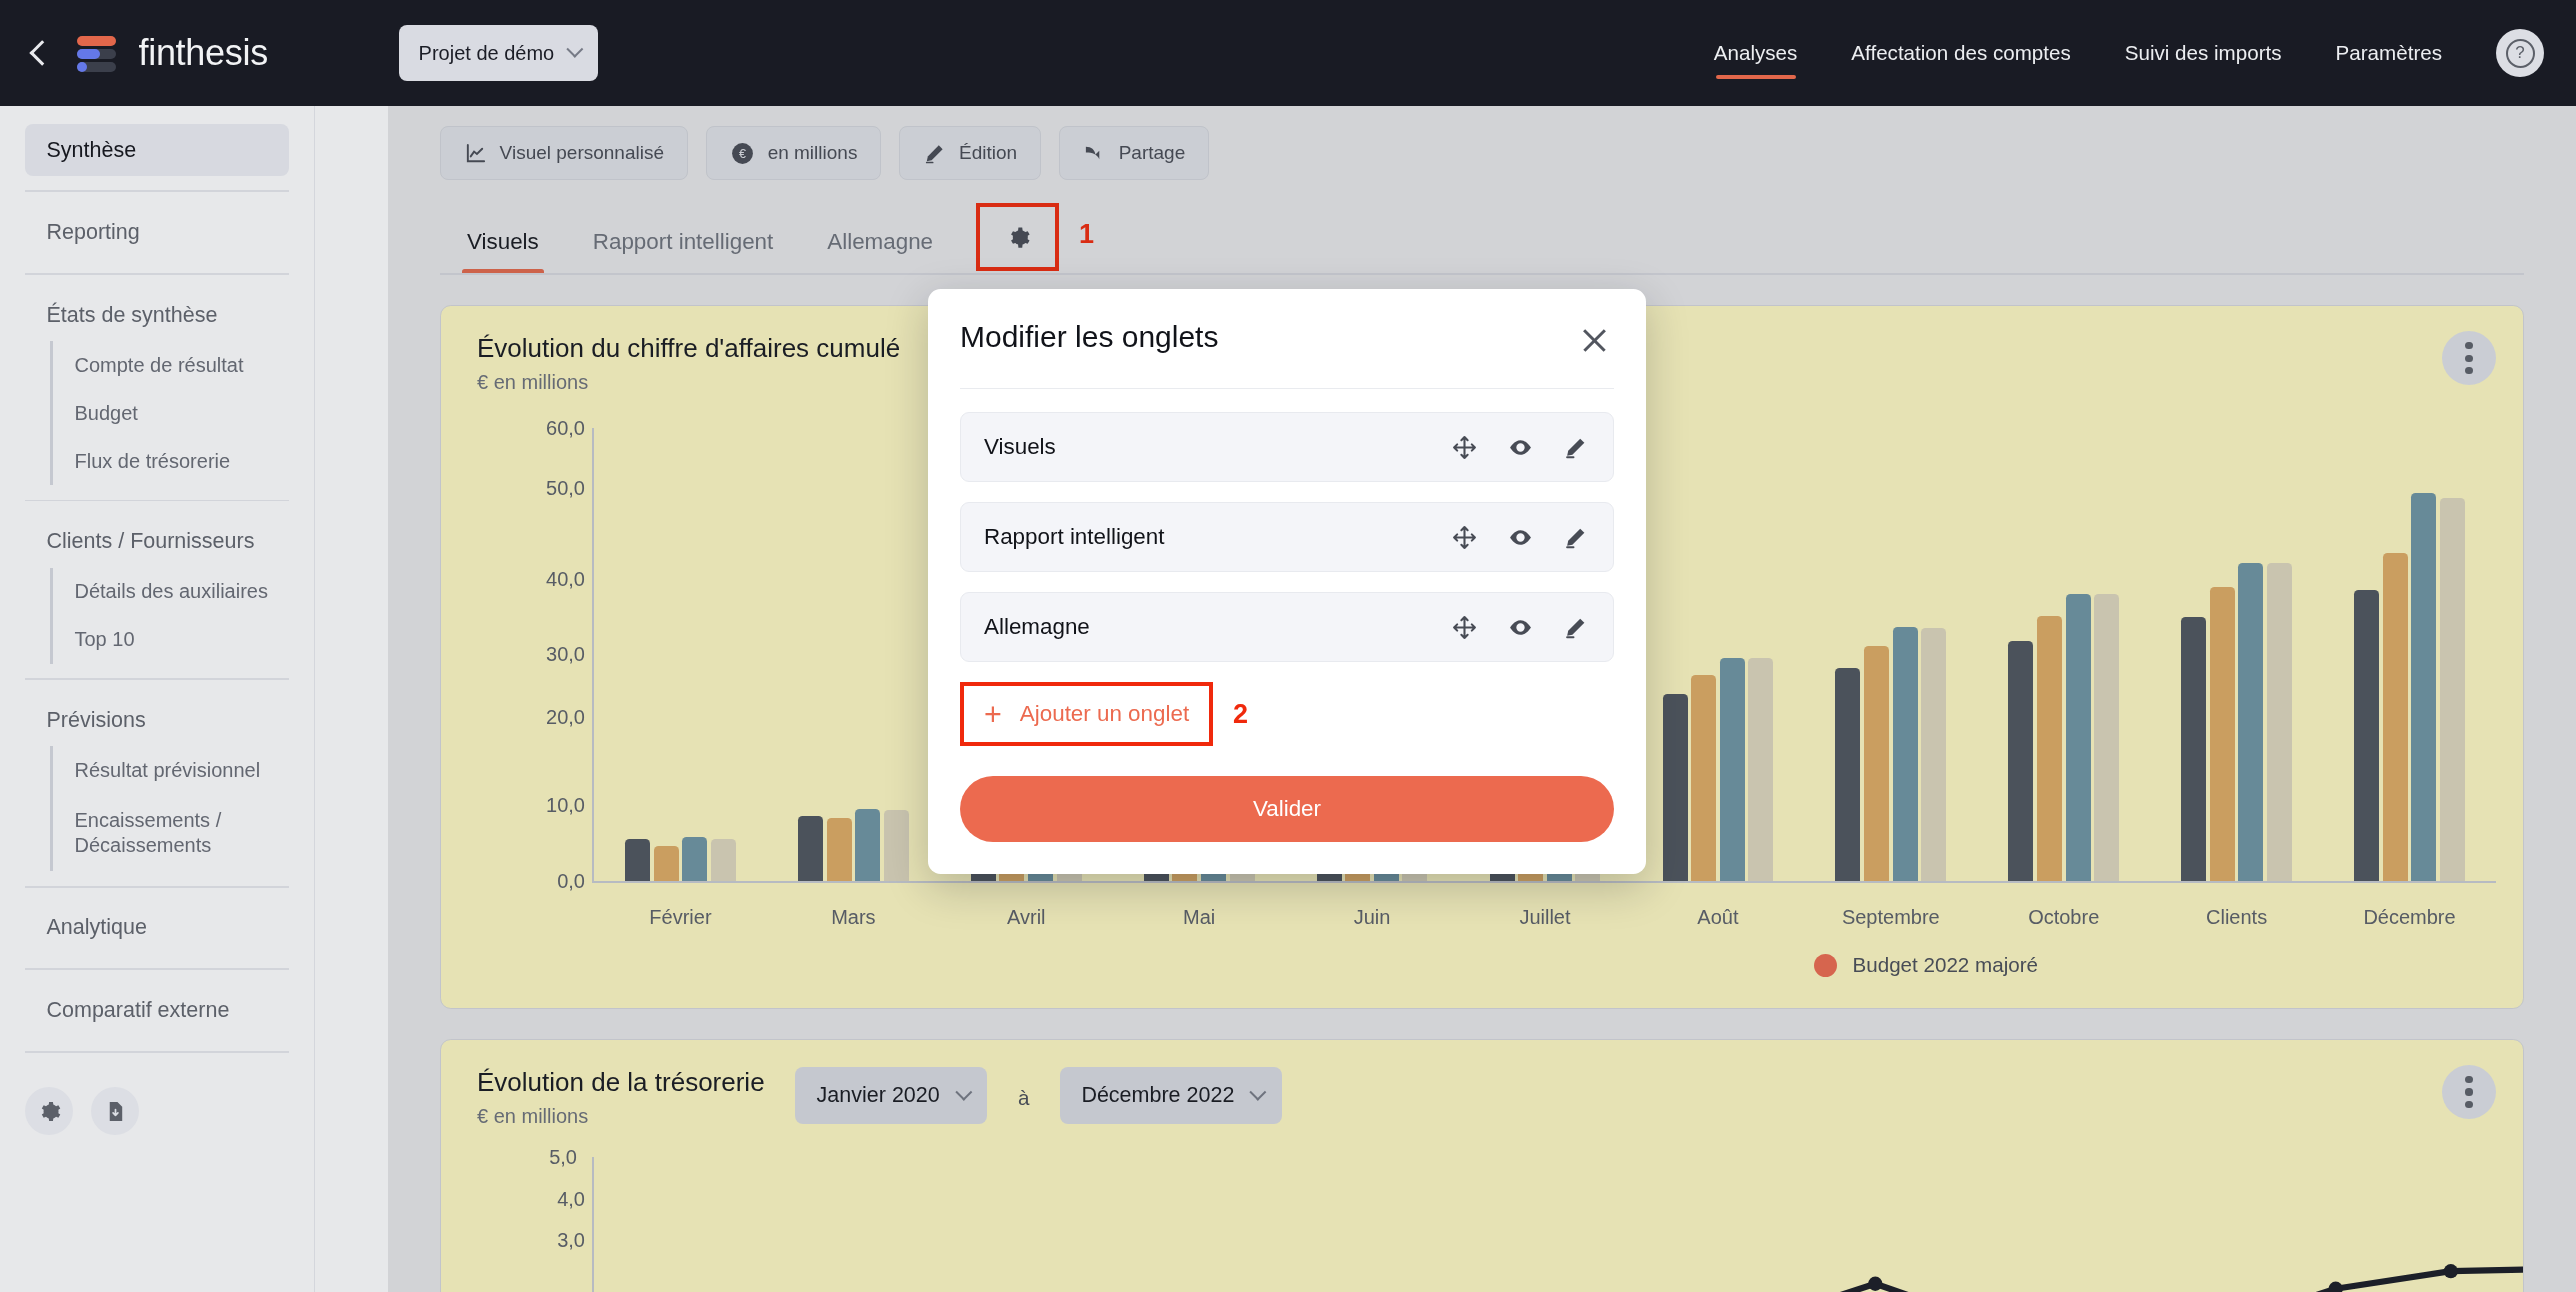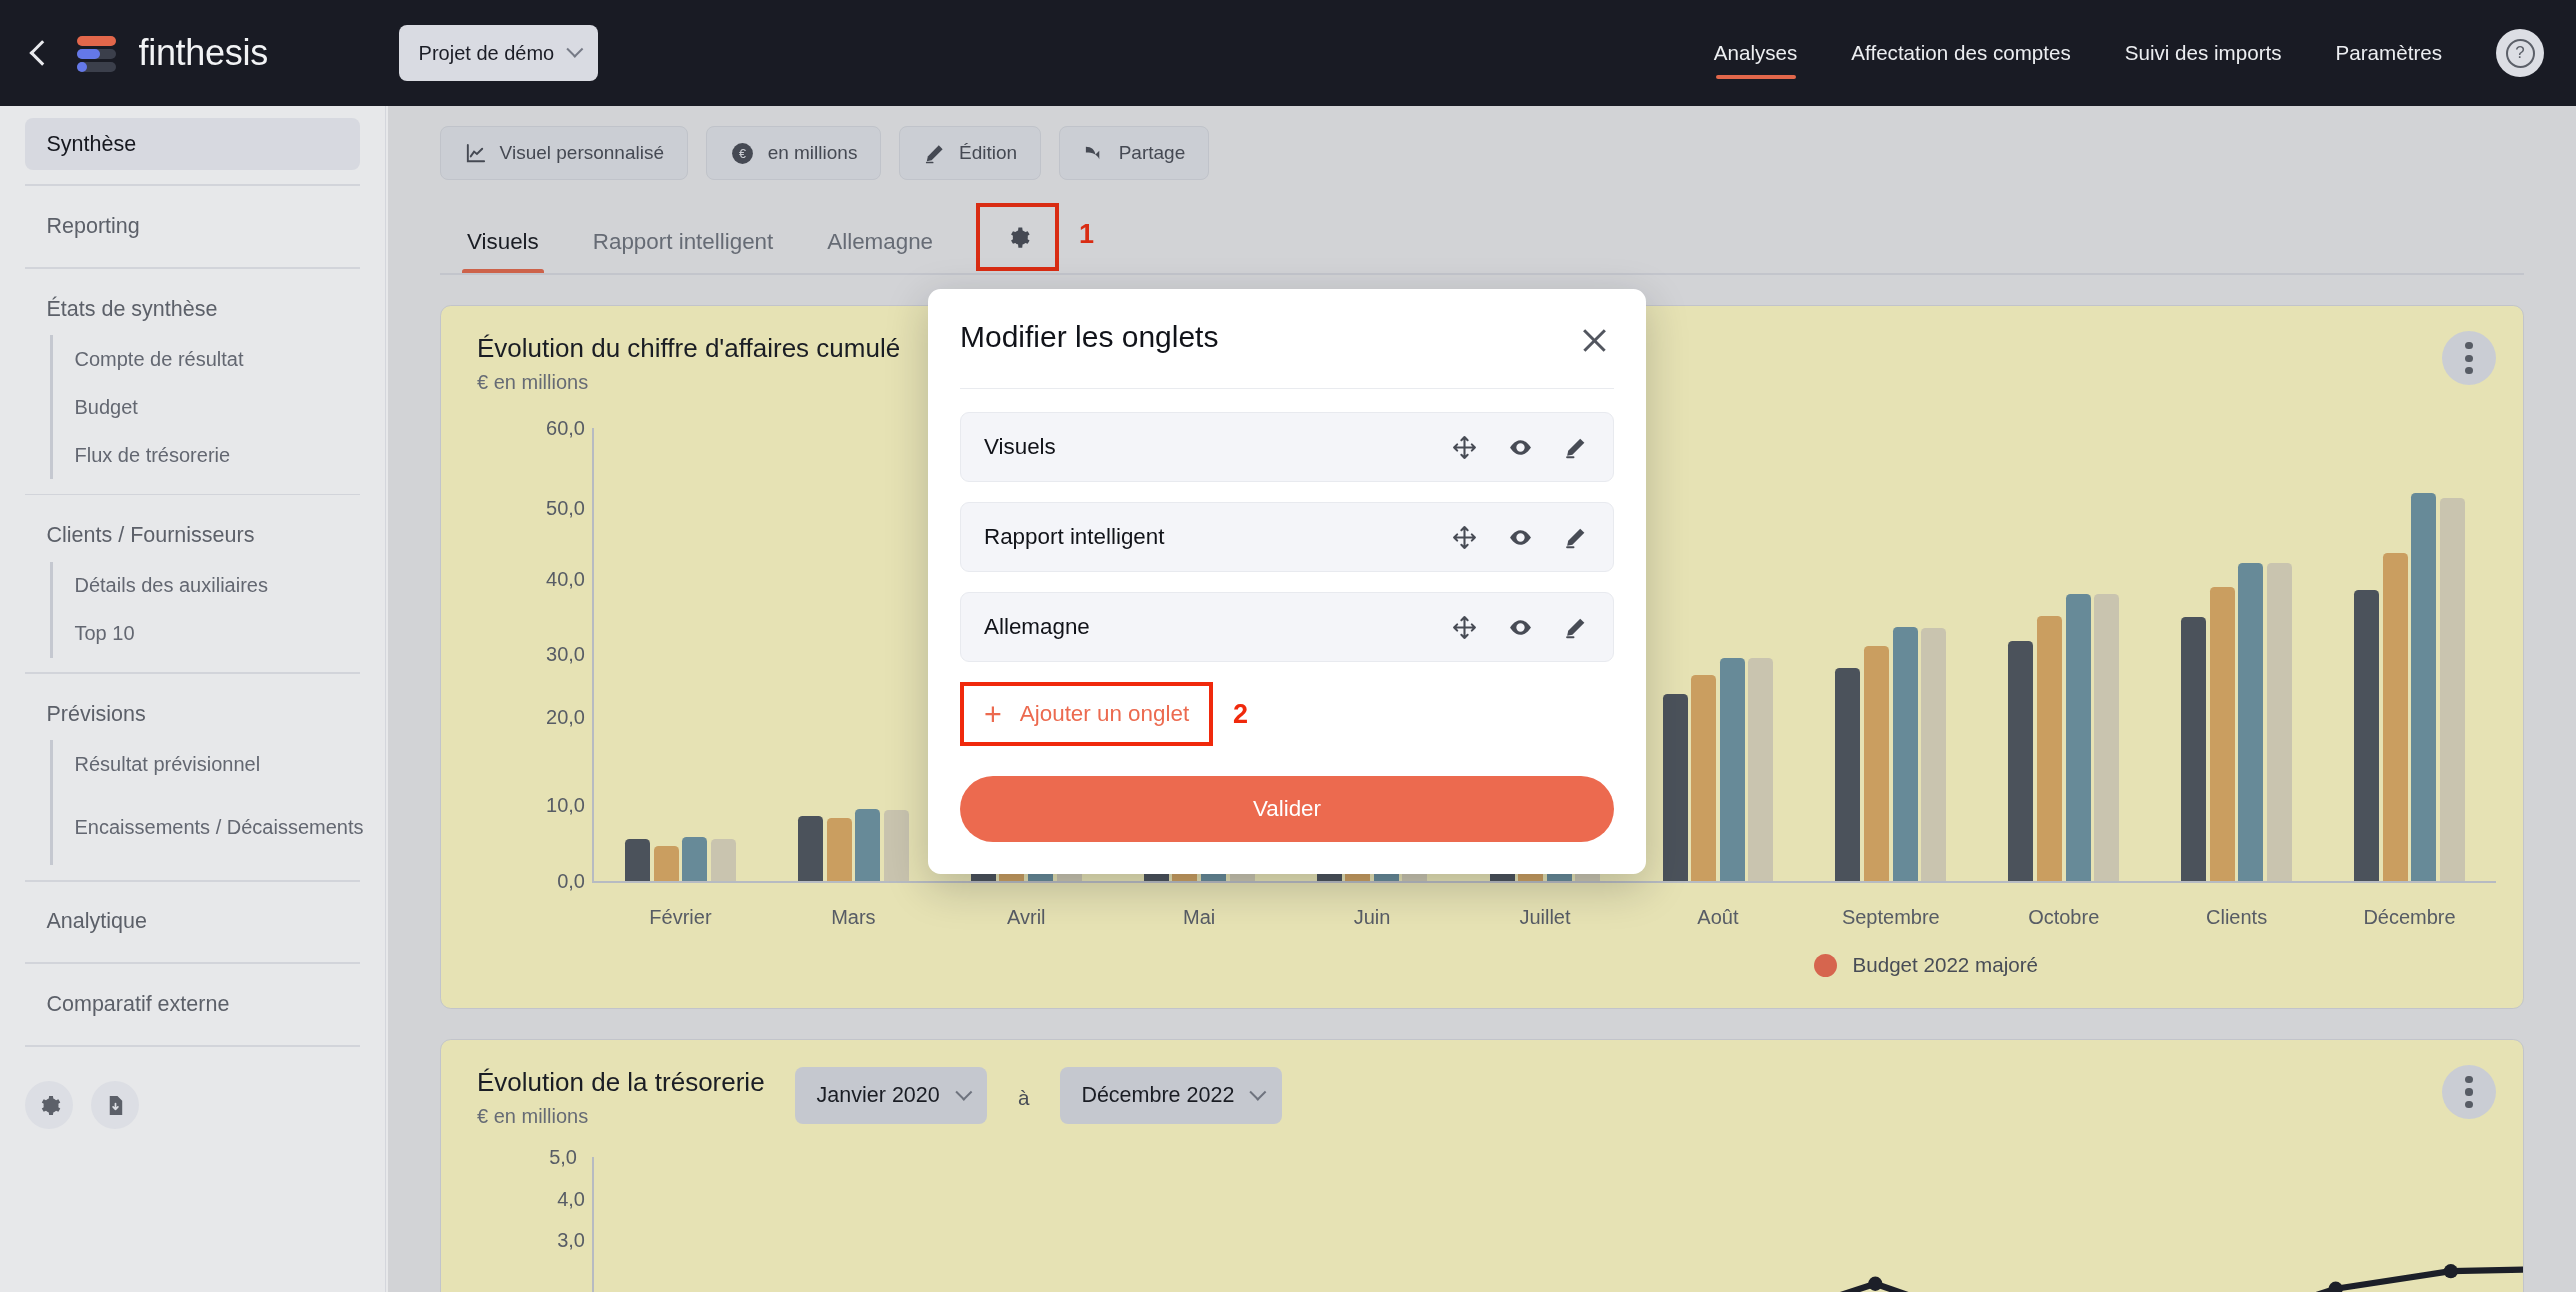--- a/index.html
+++ b/index.html
@@ -57,23 +57,23 @@
     width: 48px; height: 48px; border-radius: 50%; background: #dcdee4;
     display: flex; align-items: center; justify-content: center; cursor: pointer; flex: none;
   }
   .help-btn span {
     width: 29px; height: 29px; border-radius: 50%; border: 2.7px solid #5c6069;
     color: #5c6069; font-size: 17px; display: flex; align-items: center; justify-content: center;
   }
 
   
   .sidebar {
-    position: absolute; left: 0; top: 106px; width: 386px; height: 1187px;
+    position: absolute; left: 0; top: 106px; width: 315px; height: 1187px;
     background: #e7e8ea; border-right: 1.8px solid #d4d6dc;
-    padding: 12px 0 0 0; overflow: hidden;
+    padding: 18px 0 0 0; overflow: hidden;
   }
   .sb-row { padding: 0 25px; }
   .sb-item {
     height: 52px; display: flex; align-items: center;
     font-size: 21.5px; color: #5c6069; padding-left: 21.5px; border-radius: 8px; cursor: pointer;
   }
   .sb-item.active { background: #d7d9e0; color: #16181f; }
   .sb-sep { height: 1.8px; background: #d2d4da; margin: 14.4px 25px; }
   .sb-sub {
     height: 48px; display: flex; align-items: center;
@@ -355,21 +355,21 @@
       </div>
     </div>
 
     <div class="chart1-wrap">
       <div class="yaxis" id="y1">
           <div class="ytick" style="top: 478px;">0,0</div>
           <div class="ytick" style="top: 402px;">10,0</div>
           <div class="ytick" style="top: 314px;">20,0</div>
           <div class="ytick" style="top: 251px;">30,0</div>
           <div class="ytick" style="top: 176px;">40,0</div>
-          <div class="ytick" style="top: 105px;">50,0</div>
+          <div class="ytick" style="top: 85px;">50,0</div>
           <div class="ytick" style="top: 25px;">60,0</div>
         </div>
       <div class="axisline-v"></div>
       <div class="axisline-h"></div>
       <div class="plot" id="plot1">
           <div class="mgroup">
             <div class="bar" style="background: rgb(78, 85, 94); height: 42px;"></div>
             <div class="bar" style="background: rgb(223, 171, 99); height: 35px;"></div>
             <div class="bar" style="background: rgb(110, 148, 163); height: 44px;"></div>
             <div class="bar" style="background: rgb(221, 214, 189); height: 42px;"></div>

